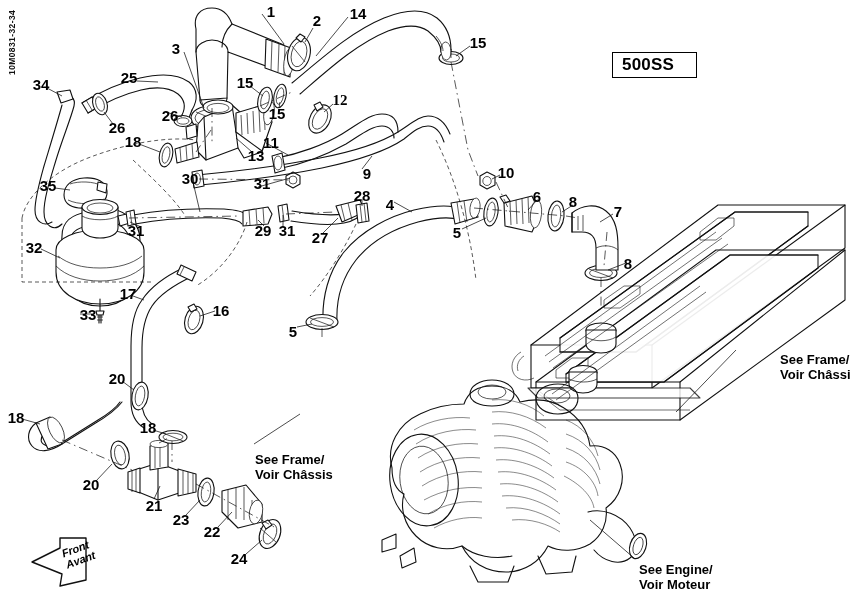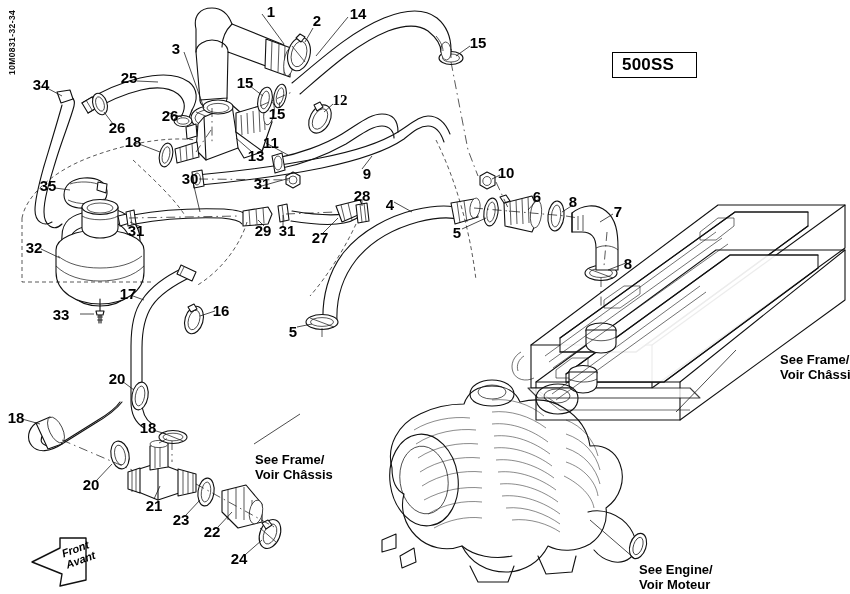--- a/index.html
+++ b/index.html
@@ -578,21 +578,21 @@
         <div class="callout" style="left: 170px; top: 115px;">26</div>
         <div class="callout" style="left: 117px; top: 127px;">26</div>
         <div class="callout" style="left: 308px; top: 237px; margin-left: 12px;">27</div>
         <div class="callout" style="left: 362px; top: 195px;">28</div>
         <div class="callout" style="left: 263px; top: 230px;">29</div>
         <div class="callout" style="left: 190px; top: 178px;">30</div>
         <div class="callout" style="left: 262px; top: 183px;">31</div>
         <div class="callout" style="left: 287px; top: 230px;">31</div>
         <div class="callout" style="left: 136px; top: 230px;">31</div>
         <div class="callout" style="left: 34px; top: 247px;">32</div>
-        <div class="callout" style="left: 61px; top: 314px;">33</div>
+        <div class="callout" style="left: 88px; top: 314px;">33</div>
         <div class="callout" style="left: 41px; top: 84px;">34</div>
         <div class="callout" style="left: 48px; top: 185px;">35</div>
       </div>
 
     <div id="note-layer">
         <div class="note" style="left: 780px; top: 352px;"><span>See Frame/</span><br><span>Voir Châssis</span></div>
         <div class="note" style="left: 255px; top: 452px;"><span>See Frame/</span><br><span>Voir Châssis</span></div>
         <div class="note" style="left: 639px; top: 562px;"><span>See Engine/</span><br><span>Voir Moteur</span></div>
       </div>
 

